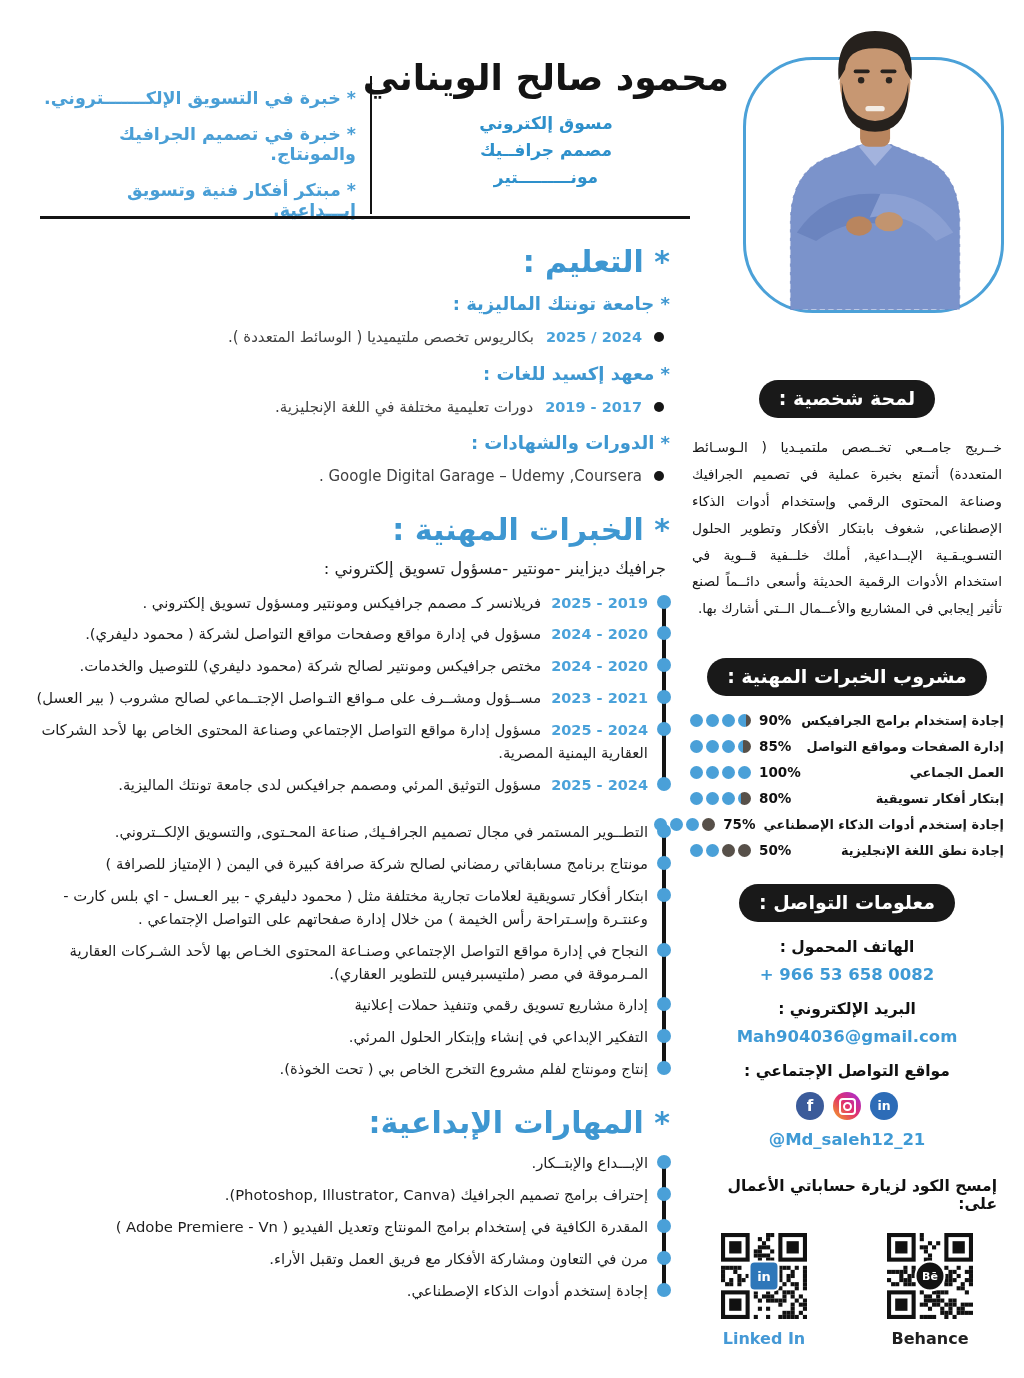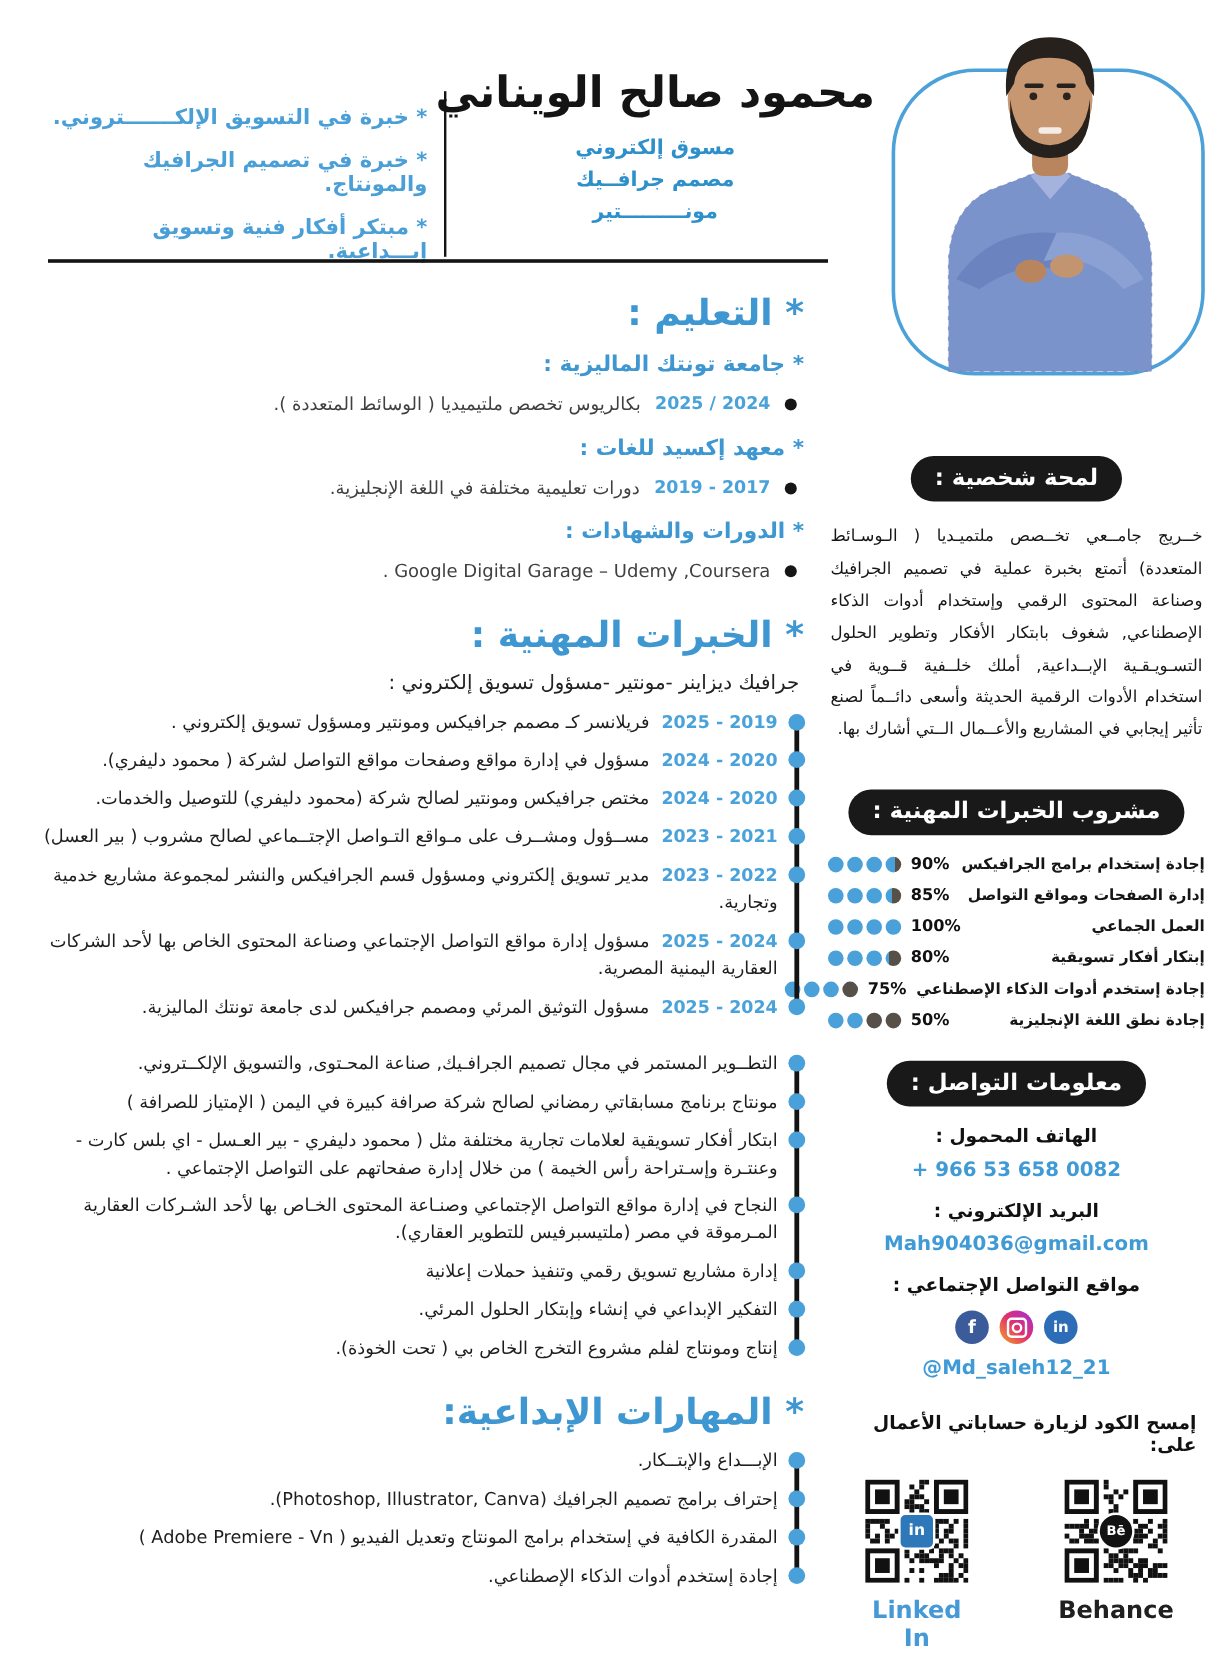--- a/index.html
+++ b/index.html
@@ -61,21 +61,21 @@
   
   .qr-caption{font-weight:bold;font-size:15.5px;color:#111;margin:28px 7px 20px;text-align:right;}
   .qr-row{display:flex;justify-content:space-between;direction:ltr;padding:0 24px;}
   .qr-box{text-align:center;width:100px;}
   .qr{width:86px;height:86px;position:relative;margin:0 auto;}
   .qr svg{width:100%;height:100%;display:block;}
   .qr-badge{position:absolute;top:50%;left:50%;transform:translate(-50%,-50%);
     display:flex;align-items:center;justify-content:center;color:#fff;font-weight:bold;}
   .badge-li{width:27px;height:27px;border-radius:6px;background:#2e77b9;border:2px solid #fff;font-size:13px;}
   .badge-be{width:27px;height:27px;border-radius:50%;background:#121212;border:2px solid #fff;font-size:11px;}
-  .qr-label{margin-top:10px;font-weight:bold;font-size:20px;}
+  .qr-label{margin-top:10px;font-weight:bold;font-size:16px;}
   .qr-label.blue{color:#4599d6;}
   .qr-label.dark{color:#202020;}
 </style>
 </head>
 <body>
 
 <div class="header">
   <div class="highlights" id="highlights">
       <div class="hl">* خبرة في التسويق الإلكـــــــتروني.</div>
       <div class="hl">* خبرة في تصميم الجرافيك والمونتاج.</div>
@@ -482,21 +482,20 @@
     </section>
 
     <section class="sec">
       <h2 class="sec-title">* الخبرات المهنية :</h2>
       <p class="exp-sub">جرافيك ديزاينر -مونتير -مسؤول تسويق إلكتروني :</p>
       <ul class="timeline" id="exp-timeline">
           <li><span class="tdot"></span><span class="tl-date">2019 - 2025</span><span class="tl-text">فريلانسر كـ مصمم جرافيكس ومونتير ومسؤول تسويق إلكتروني .</span></li>
           <li><span class="tdot"></span><span class="tl-date">2020 - 2024</span><span class="tl-text">مسؤول في إدارة مواقع وصفحات مواقع التواصل لشركة ( محمود دليفري).</span></li>
           <li><span class="tdot"></span><span class="tl-date">2020 - 2024</span><span class="tl-text">مختص جرافيكس ومونتير لصالح شركة (محمود دليفري) للتوصيل والخدمات.</span></li>
           <li><span class="tdot"></span><span class="tl-date">2021 - 2023</span><span class="tl-text">مســؤول ومشــرف على مـواقع التـواصل الإجتــماعي لصالح مشروب ( بير العسل)</span></li>
-          <li><span class="tdot"></span><span class="tl-date">2022 - 2023</span><span class="tl-text">مدير تسويق إلكتروني ومسؤول قسم الجرافيكس والنشر لمجموعة مشاريع خدمية وتجارية.</span></li>
           <li><span class="tdot"></span><span class="tl-date">2024 - 2025</span><span class="tl-text">مسؤول إدارة مواقع التواصل الإجتماعي وصناعة المحتوى الخاص بها لأحد الشركات العقارية اليمنية المصرية.</span></li>
           <li><span class="tdot"></span><span class="tl-date">2024 - 2025</span><span class="tl-text">مسؤول التوثيق المرئي ومصمم جرافيكس لدى جامعة تونتك الماليزية.</span></li>
         </ul>
     </section>
 
     <section class="sec">
       <ul class="timeline" id="ach-timeline">
           <li><span class="tdot"></span><span class="tl-text">التطــوير المستمر في مجال تصميم الجرافـيك, صناعة المحـتوى, والتسويق الإلكــتروني.</span></li>
           <li><span class="tdot"></span><span class="tl-text">مونتاج برنامج مسابقاتي رمضاني لصالح شركة صرافة كبيرة في اليمن ( الإمتياز للصرافة )</span></li>
           <li><span class="tdot"></span><span class="tl-text">ابتكار أفكار تسويقية لعلامات تجارية مختلفة مثل ( محمود دليفري - بير العـسل - اي بلس كارت - وعنتـرة وإسـتراحة رأس الخيمة ) من خلال إدارة صفحاتهم على التواصل الإجتماعي .</span></li>
@@ -506,18 +505,19 @@
           <li><span class="tdot"></span><span class="tl-text">إنتاج ومونتاج لفلم مشروع التخرج الخاص بي ( تحت الخوذة).</span></li>
         </ul>
     </section>
 
     <section class="sec">
       <h2 class="sec-title">* المهارات الإبداعية:</h2>
       <ul class="timeline" id="cre-timeline">
           <li><span class="tdot"></span><span class="tl-text">الإبـــداع والإبتــكار.</span></li>
           <li><span class="tdot"></span><span class="tl-text">إحتراف برامج تصميم الجرافيك (Photoshop, Illustrator, Canva).</span></li>
           <li><span class="tdot"></span><span class="tl-text">المقدرة الكافية في إستخدام برامج المونتاج وتعديل الفيديو ( Adobe Premiere - Vn )</span></li>
+          <li><span class="tdot"></span><span class="tl-text">مرن في التعاون ومشاركة الأفكار مع فريق العمل وتقبل الأراء.</span></li>
           <li><span class="tdot"></span><span class="tl-text">إجادة إستخدم أدوات الذكاء الإصطناعي.</span></li>
         </ul>
     </section>
 
   </main>
 </div>
 
 </body></html>

